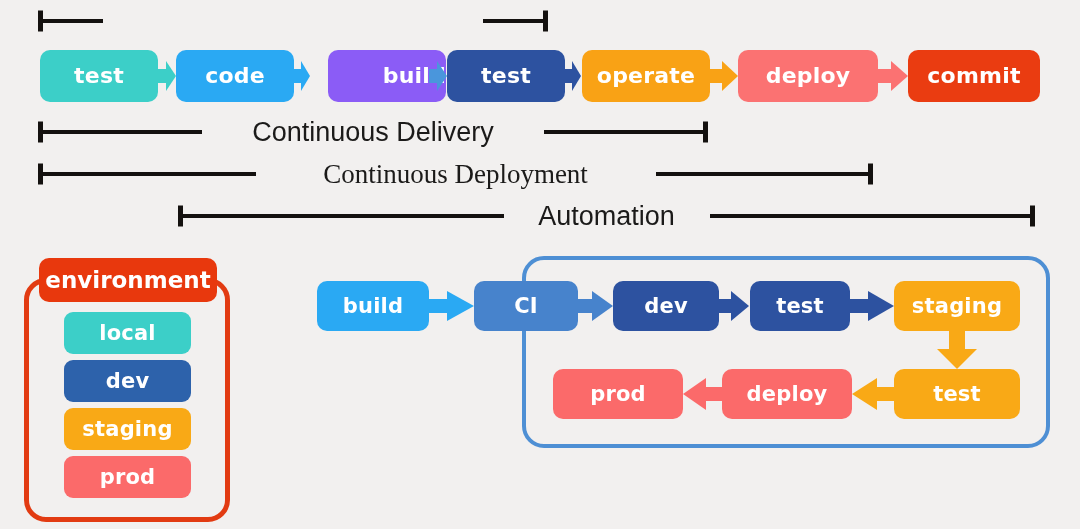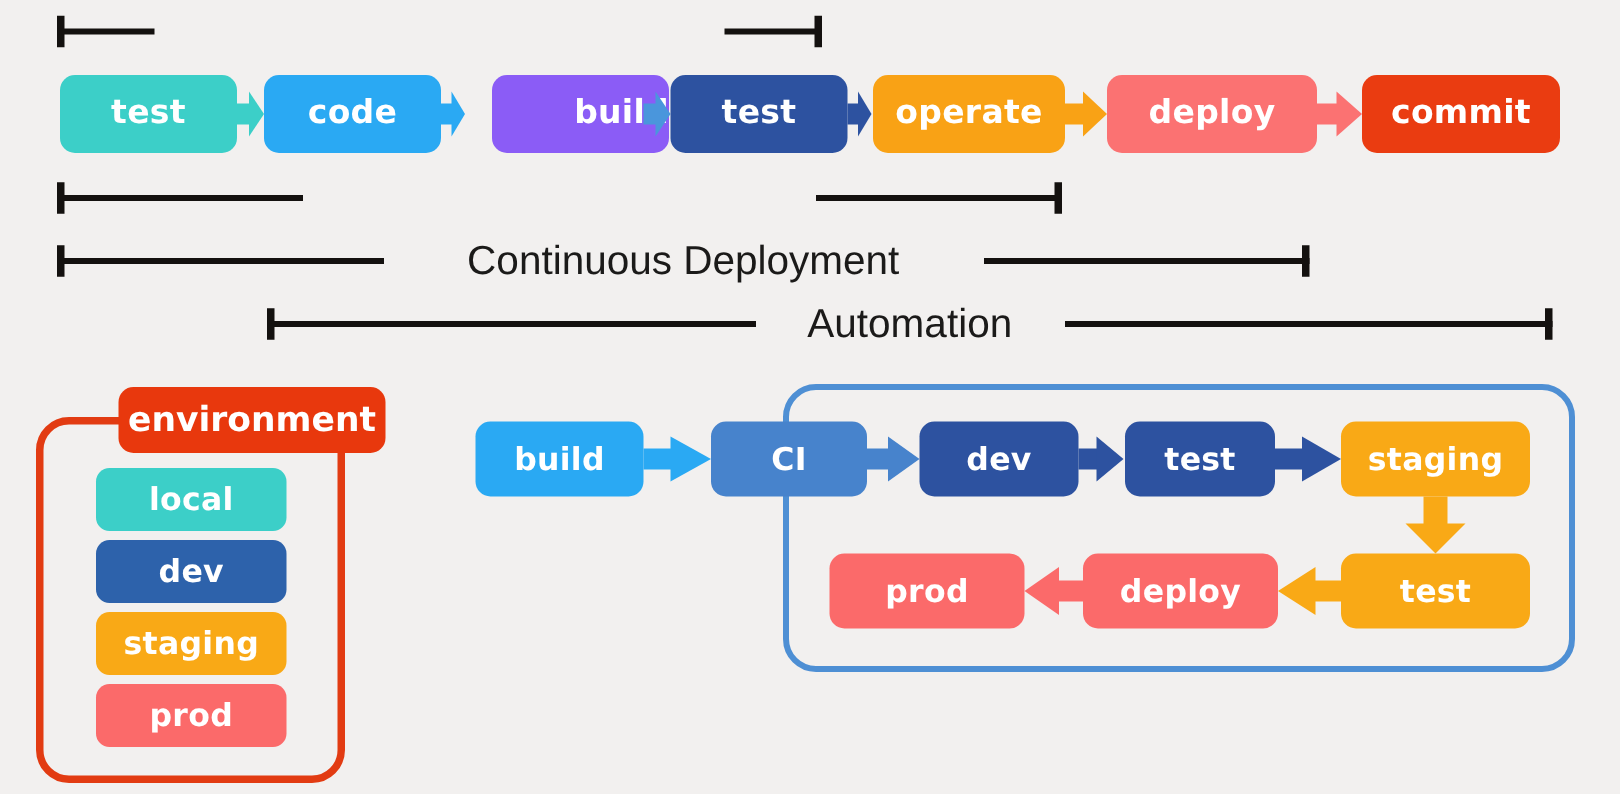--- a/index.html
+++ b/index.html
@@ -99,21 +99,20 @@
   #env-header {
     position: absolute;
     border-radius: 10px;
     background: #e8380d;
     color: #fff;
     font-size: 23px;
     font-weight: bold;
     display: flex;
     align-items: center;
     justify-content: center;
-    margin-left: 40px;
   }
   .env-item {
     height: 42px;
     font-size: 21px;
     border-radius: 9px;
   }
 
   
   #iac {
     position: absolute;
@@ -180,27 +179,28 @@
         <div class="cap-l" style="left: 0px;"></div>
         <div class="cap-r" style="right: 0px;"></div>
         <div class="line-l" style="left: 0px; width: 65px;"></div>
         <div class="line-r" style="left: 445px; width: 65px;"></div>
       </div>
       <div class="bracket" style="left: 38px; top: 115px; width: 670px;">
         <div class="cap-l" style="left: 0px;"></div>
         <div class="cap-r" style="right: 0px;"></div>
         <div class="line-l" style="left: 0px; width: 164px;"></div>
         <div class="line-r" style="left: 506px; width: 164px;"></div>
+        <div class="btext" style="left: 335px; transform: translate(-50%, -50%);">Continuous Delivery</div>
       </div>
       <div class="bracket" style="left: 38px; top: 157px; width: 835px;">
         <div class="cap-l" style="left: 0px;"></div>
         <div class="cap-r" style="right: 0px;"></div>
         <div class="line-l" style="left: 0px; width: 217.5px;"></div>
         <div class="line-r" style="left: 617.5px; width: 217.5px;"></div>
-        <div class="btext" style="left: 417.5px; transform: translate(-50%, -50%);">Continuous Deployment</div>
+        <div class="btext" style="left: 417.5px; transform: translate(-50%, -50%); font-family: Liberation Serif, serif;">Continuous Deployment</div>
       </div>
       <div class="bracket" style="left: 178px; top: 199px; width: 857px;">
         <div class="cap-l" style="left: 0px;"></div>
         <div class="cap-r" style="right: 0px;"></div>
         <div class="line-l" style="left: 0px; width: 325.5px;"></div>
         <div class="line-r" style="left: 531.5px; width: 325.5px;"></div>
         <div class="btext" style="left: 428.5px; transform: translate(-50%, -50%);">Automation</div>
       </div>
     </div>
 

